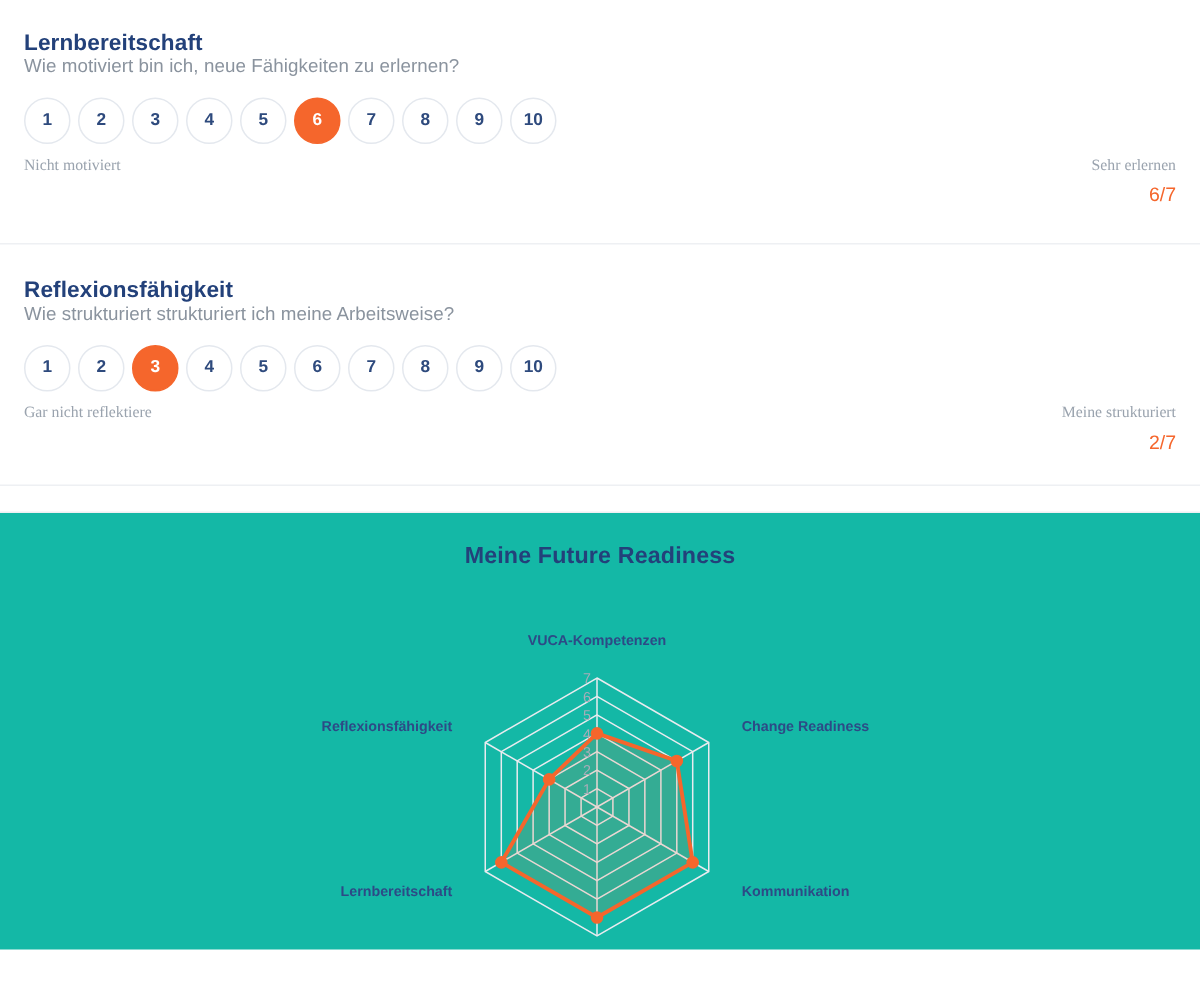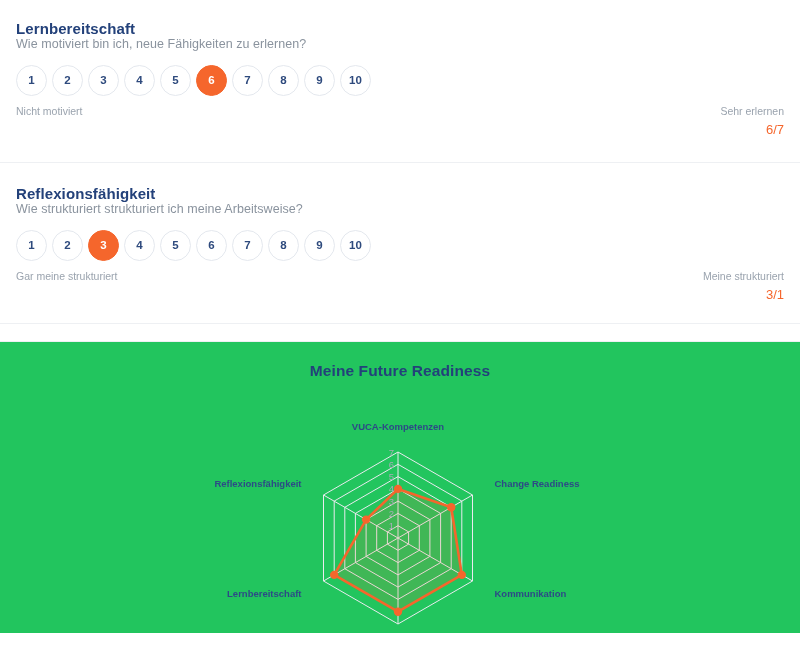--- a/index.html
+++ b/index.html
@@ -57,20 +57,21 @@
   }
   .scale-opt.selected {
     background: #f5662c;
     border-color: #f5662c;
     color: #ffffff;
   }
   .endpoints {
     position: relative;
     height: 16px;
     margin-top: 9px;
+    font-family: Liberation Serif, serif;
   }
   .endpoint-low {
     position: absolute;
     left: 0;
     top: 0;
     font-size: 10.5px;
     color: #9aa3ae;
   }
   .endpoint-high {
     position: absolute;
@@ -96,21 +97,21 @@
     width: 100%;
     height: 17px;
     background: #ffffff;
   }
 
   
   .chart-panel {
     position: relative;
     width: 100%;
     height: 291px;
-    background: #22c55e;
+    background: #14b8a6;
   }
   .chart-title {
     text-align: center;
     font-size: 15.5px;
     font-weight: bold;
     color: #23417a;
     padding-top: 20px;
     letter-spacing: 0.1px;
   }
   .radar-wrap {
@@ -179,25 +180,25 @@
       <div class="scale-opt">4</div>
       <div class="scale-opt">5</div>
       <div class="scale-opt">6</div>
       <div class="scale-opt">7</div>
       <div class="scale-opt">8</div>
       <div class="scale-opt">9</div>
       <div class="scale-opt">10</div>
     </div>
 
     <div class="endpoints">
-      <span class="endpoint-low">Gar meine strukturiert</span>
+      <span class="endpoint-low">Gar nicht reflektiere</span>
       <span class="endpoint-high">Meine strukturiert</span>
     </div>
 
-    <div class="score" style="top:124px;">3/1</div>
+    <div class="score" style="top:124px;">2/7</div>
   </div>
 
   <div style="height:37px;"></div>
   <div class="divider"></div>
   <div class="band"></div>
   <div class="divider"></div>
 
   <div class="chart-panel">
     <div class="chart-title">Meine Future Readiness</div>
 

